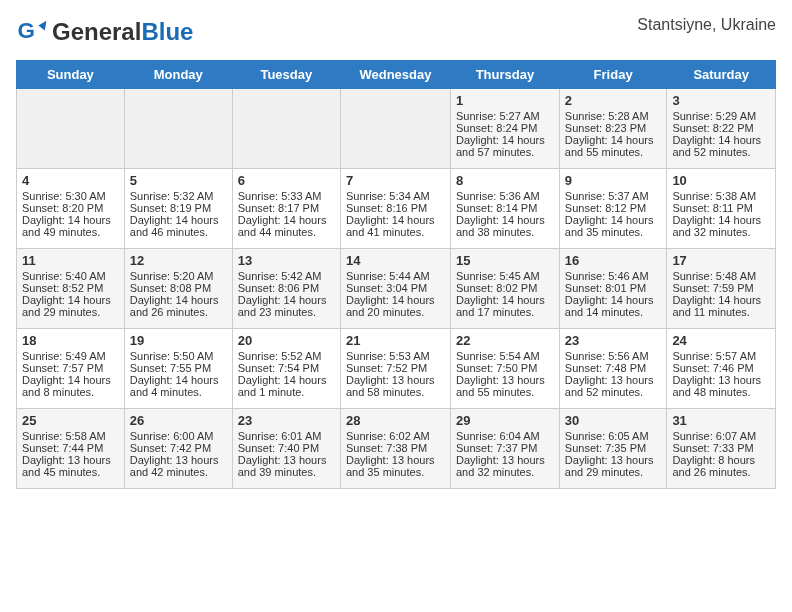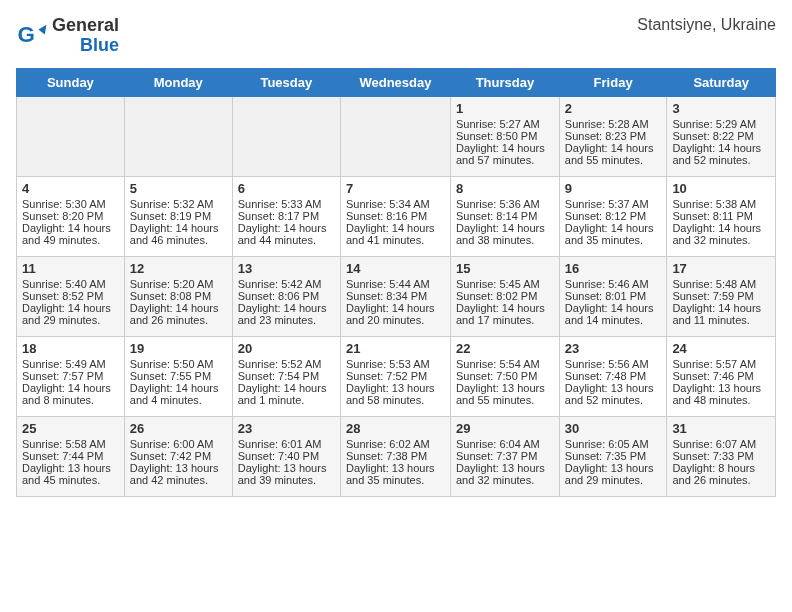--- a/index.html
+++ b/index.html
@@ -15,22 +15,21 @@
       justify-content: space-between;
       align-items: flex-start;
       margin-bottom: 12px;
     }
     .logo {
       display: flex;
       align-items: center;
     }
     .logo-text {
       display: flex;
-      flex-direction: column;
-      font-size: 18px;
+      font-size: 24px;
       font-weight: bold;
       line-height: 1.1;
     }
     .logo-general { color: #333; }
     .logo-blue { color: #1a6bb5; text-align: right; }
     .logo-icon {
       width: 32px;
       height: 32px;
       margin-right: 4px;
     }
@@ -119,21 +118,21 @@
       </tr>
   </thead>
   <tbody id="calendar-body">
   <tr>
         <td class="cell-empty"></td>
         <td class="cell-empty"></td>
         <td class="cell-empty"></td>
         <td class="cell-empty"></td>
         <td><span class="day-number">1</span>
         <span>Sunrise: 5:27 AM</span><br>
-        <span>Sunset: 8:50 PM</span><br>
+        <span>Sunset: 8:24 PM</span><br>
         <span>Daylight: 14 hours and 57 minutes.</span></td>
         <td><span class="day-number">2</span>
         <span>Sunrise: 5:28 AM</span><br>
         <span>Sunset: 8:23 PM</span><br>
         <span>Daylight: 14 hours and 55 minutes.</span></td>
         <td><span class="day-number">3</span>
         <span>Sunrise: 5:29 AM</span><br>
         <span>Sunset: 8:22 PM</span><br>
         <span>Daylight: 14 hours and 52 minutes.</span></td>
       </tr>
@@ -175,21 +174,21 @@
         <td><span class="day-number">12</span>
         <span>Sunrise: 5:20 AM</span><br>
         <span>Sunset: 8:08 PM</span><br>
         <span>Daylight: 14 hours and 26 minutes.</span></td>
         <td><span class="day-number">13</span>
         <span>Sunrise: 5:42 AM</span><br>
         <span>Sunset: 8:06 PM</span><br>
         <span>Daylight: 14 hours and 23 minutes.</span></td>
         <td><span class="day-number">14</span>
         <span>Sunrise: 5:44 AM</span><br>
-        <span>Sunset: 8:34 PM</span><br>
+        <span>Sunset: 3:04 PM</span><br>
         <span>Daylight: 14 hours and 20 minutes.</span></td>
         <td><span class="day-number">15</span>
         <span>Sunrise: 5:45 AM</span><br>
         <span>Sunset: 8:02 PM</span><br>
         <span>Daylight: 14 hours and 17 minutes.</span></td>
         <td><span class="day-number">16</span>
         <span>Sunrise: 5:46 AM</span><br>
         <span>Sunset: 8:01 PM</span><br>
         <span>Daylight: 14 hours and 14 minutes.</span></td>
         <td><span class="day-number">17</span>

